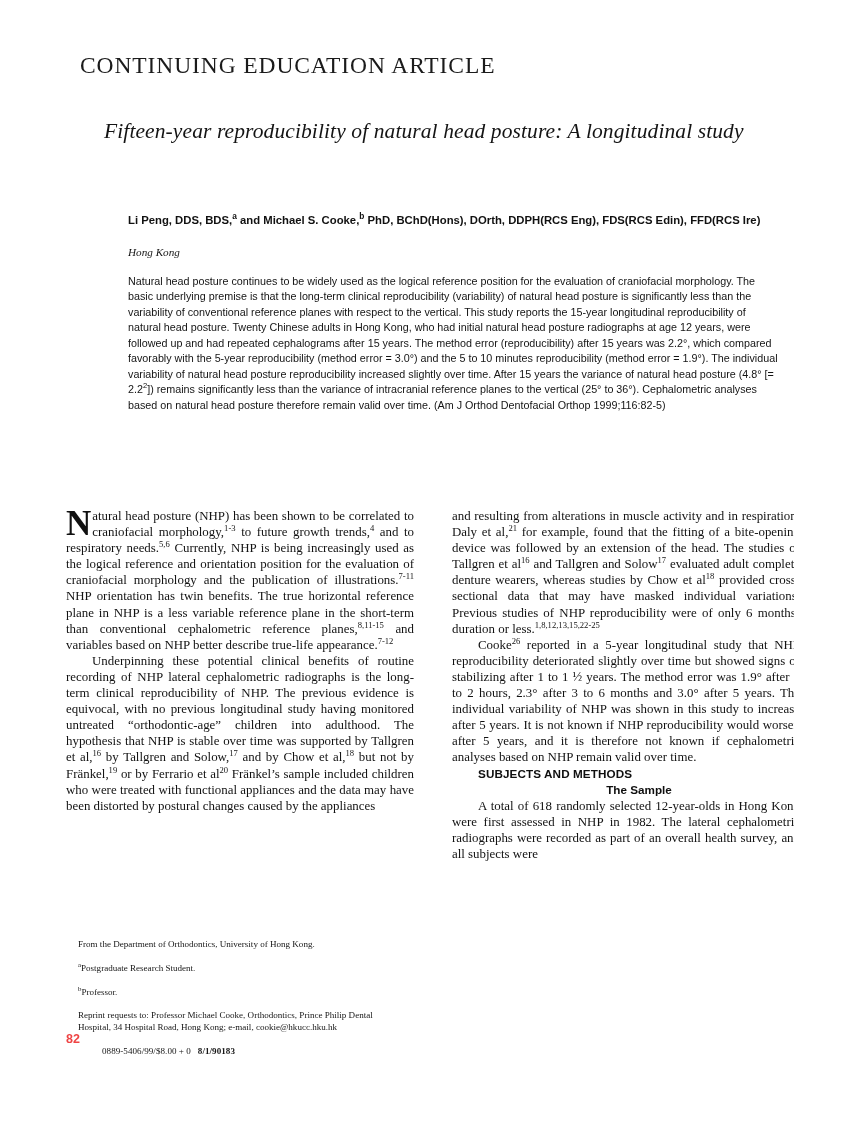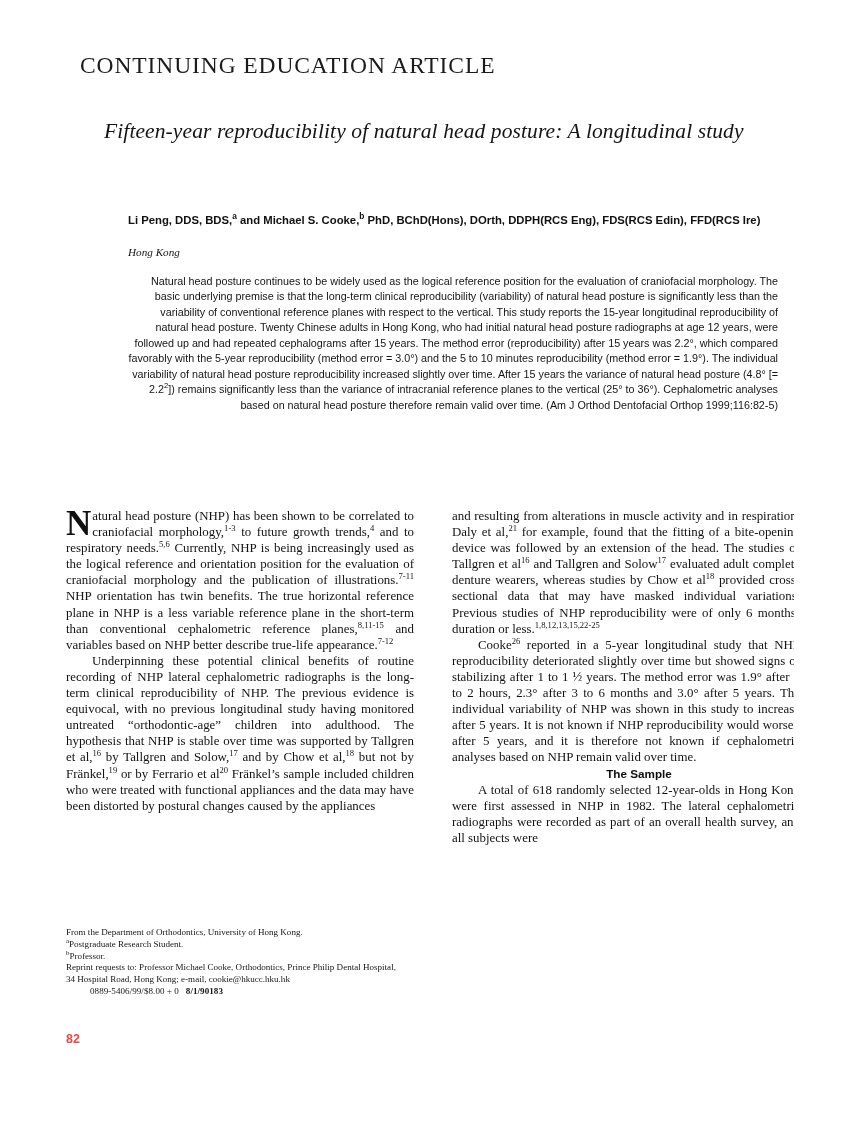--- a/index.html
+++ b/index.html
@@ -68,21 +68,21 @@
     color: #141414;
   }
   .abstract {
     position: absolute;
     left: 128px;
     top: 274px;
     width: 650px;
     font-family: "Liberation Sans", sans-serif;
     font-size: 10.75px;
     line-height: 15.45px;
-    text-align: right;
+    text-align: left;
     color: #141414;
   }
   .abstract sup {
     font-size: 7.6px;
     vertical-align: super;
     line-height: 0;
   }
   .col {
     position: absolute;
     top: 508px;
@@ -142,21 +142,21 @@
     position: absolute;
     left: 66px;
     top: 927px;
     width: 330px;
     font-family: "Liberation Serif", serif;
     font-size: 9.05px;
     line-height: 11.8px;
     color: #161616;
     text-align: left;
   }
-  .footnotes div { margin: 0; }
+  .footnotes div { margin: 12px; }
   .footnotes sup {
     font-size: 6.8px;
     vertical-align: super;
     line-height: 0;
   }
   .fn-code { letter-spacing: 0.05px; padding-left: 24px; }
   .fn-code b { font-weight: bold; }
   .folio {
     position: absolute;
     left: 66px;
@@ -191,20 +191,21 @@
 
     <p><span>Underpinning these potential clinical benefits of routine recording of NHP lateral cephalometric radiographs is the long-term clinical reproducibility of NHP. The previous evidence is equivocal, with no previous longitudinal study having monitored untreated “orthodontic-age” children into adulthood. The hypothesis that NHP is stable over time was supported by Tallgren et al,</span><sup>16</sup><span> by Tallgren and Solow,</span><sup>17</sup><span> and by Chow et al,</span><sup>18</sup><span> but not by Fränkel,</span><sup>19</sup><span> or by Ferrario et al</span><sup>20</sup><span> Fränkel’s sample included children who were treated with functional appliances and the data may have been distorted by postural changes caused by the appliances</span></p>
   </div>
 
   <div class="col col-right">
     <p class="noindent"><span>and resulting from alterations in muscle activity and in respiration. Daly et al,</span><sup>21</sup><span> for example, found that the fitting of a bite-opening device was followed by an extension of the head. The studies of Tallgren et al</span><sup>16</sup><span> and Tallgren and Solow</span><sup>17</sup><span> evaluated adult complete denture wearers, whereas studies by Chow et al</span><sup>18</sup><span> provided cross-sectional data that may have masked individual variations. Previous studies of NHP reproducibility were of only 6 months’ duration or less.</span><sup>1,8,12,13,15,22-25</sup></p>
 
     <p><span>Cooke</span><sup>26</sup><span> reported in a 5-year longitudinal study that NHP reproducibility deteriorated slightly over time but showed signs of stabilizing after 1 to 1 ½ years. The method error was 1.9° after 1 to 2 hours, 2.3° after 3 to 6 months and 3.0° after 5 years. The individual variability of NHP was shown in this study to increase after 5 years. It is not known if NHP reproducibility would worsen after 5 years, and it is therefore not known if cephalometric analyses based on NHP remain valid over time.</span></p>
 
 
+    <p class="section-head">SUBJECTS AND METHODS</p>
 
     <p class="subsection-head">The Sample</p>
 
     <p>A total of 618 randomly selected 12-year-olds in Hong Kong were first assessed in NHP in 1982. The lateral cephalometric radiographs were recorded as part of an overall health survey, and all subjects were</p>
   </div>
 
   <div class="footnotes">
     <div>From the Department of Orthodontics, University of Hong Kong.</div>
     <div><sup>a</sup><span>Postgraduate Research Student.</span></div>
     <div><sup>b</sup><span>Professor.</span></div>

